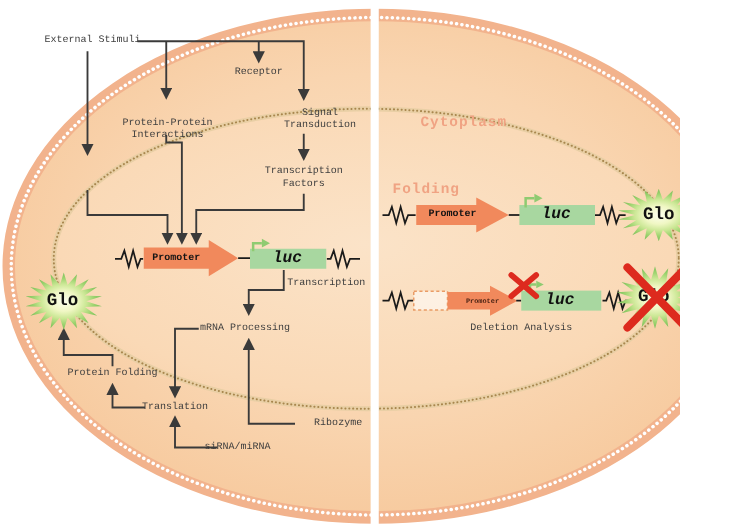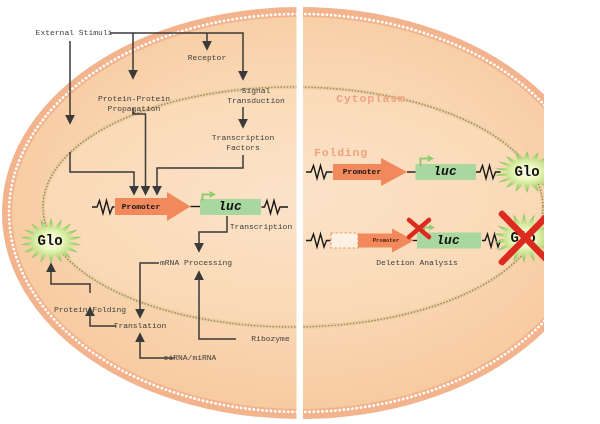--- a/index.html
+++ b/index.html
@@ -105,34 +105,34 @@
       <polygon points="429,224.5 435,227.5 429,230.5" fill="#8FCB71"></polygon>
       <path d="M482 240.5 h3 l2.5 -6.5 l3.5 13 l3.5 -13 l3.5 13 l2.5 -6.5 h4" stroke="#1A1A1A" stroke-width="1.4" fill="none"></path>
     </g>
     <polygon fill="url(#gloGrad)" points="524.0,213.0 527.1,223.7 534.6,214.5 533.0,225.4 543.9,218.8 537.8,228.7 550.8,225.5 540.9,233.0 554.5,233.7 542.0,238.0 554.5,242.3 540.9,243.0 550.8,250.5 537.8,247.3 543.9,257.2 533.0,250.6 534.6,261.5 527.1,252.3 524.0,263.0 520.9,252.3 513.4,261.5 515.0,250.6 504.1,257.2 510.2,247.3 497.2,250.5 507.1,243.0 493.5,242.3 506.0,238.0 493.5,233.7 507.1,233.0 497.2,225.5 510.2,228.7 504.1,218.8 515.0,225.4 513.4,214.5 520.9,223.7"></polygon>
   </svg>
 
   <div class="lbl" style="left:74px;top:33px;">External Stimuli</div>
   <div class="lbl" style="left:207px;top:58px;text-align:right;">Receptor</div>
   <div class="lbl" style="left:134px;top:104px;">
     <span>Protein-Protein</span>
-    <span>Propagation</span>
+    <span>Interactions</span>
   </div>
   <div class="lbl" style="left:243px;top:96px;margin-left:13px;">
     <span>Signal</span>
     <span>Transduction</span>
   </div>
   <div class="lbl" style="left:243px;top:143px;">
     <span>Transcription</span>
     <span>Factors</span>
   </div>
   <div class="lbl" style="left:261px;top:227px;">Transcription</div>
   <div class="lbl" style="left:196px;top:263px;">mRNA Processing</div>
   <div class="lbl" style="left:140px;top:326px;">Translation</div>
-  <div class="lbl" style="left:90px;top:310px;">Protein Folding</div>
+  <div class="lbl" style="left:90px;top:299px;">Protein Folding</div>
   <div class="lbl" style="left:261px;top:339px;padding-left:19px;">Ribozyme</div>
   <div class="lbl" style="left:190px;top:358px;">siRNA/miRNA</div>
 
   <div class="lbl bold" style="left:141px;top:206.5px;">Promoter</div>
   <div class="lbl gene" style="left:230px;top:207px;">luc</div>
   <div class="lbl glo" style="left:50px;top:241px;">Glo</div>
 
   <div class="lbl region" style="left:371px;top:63px;">Cytoplasm</div>
   <div class="lbl region" style="left:341px;top:117px;">Folding</div>
 

